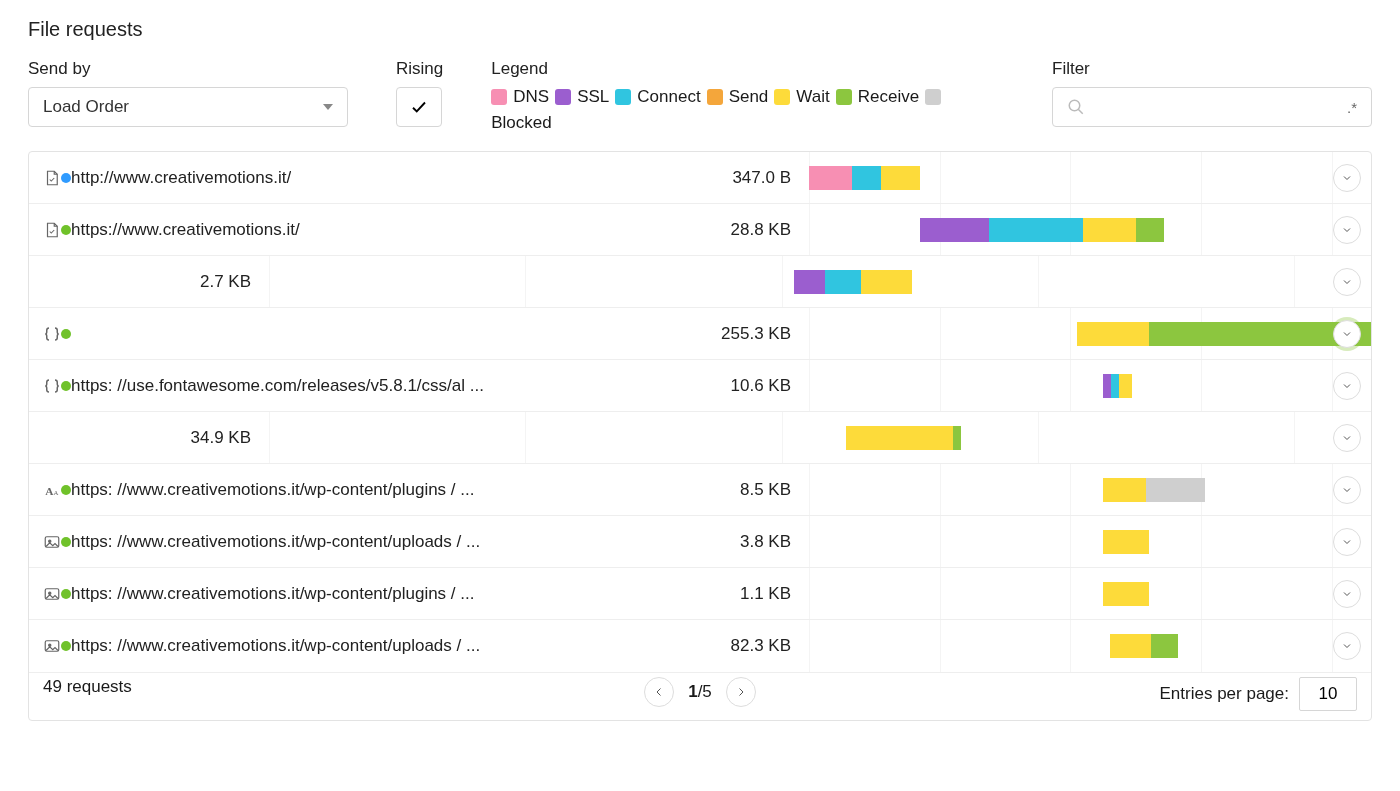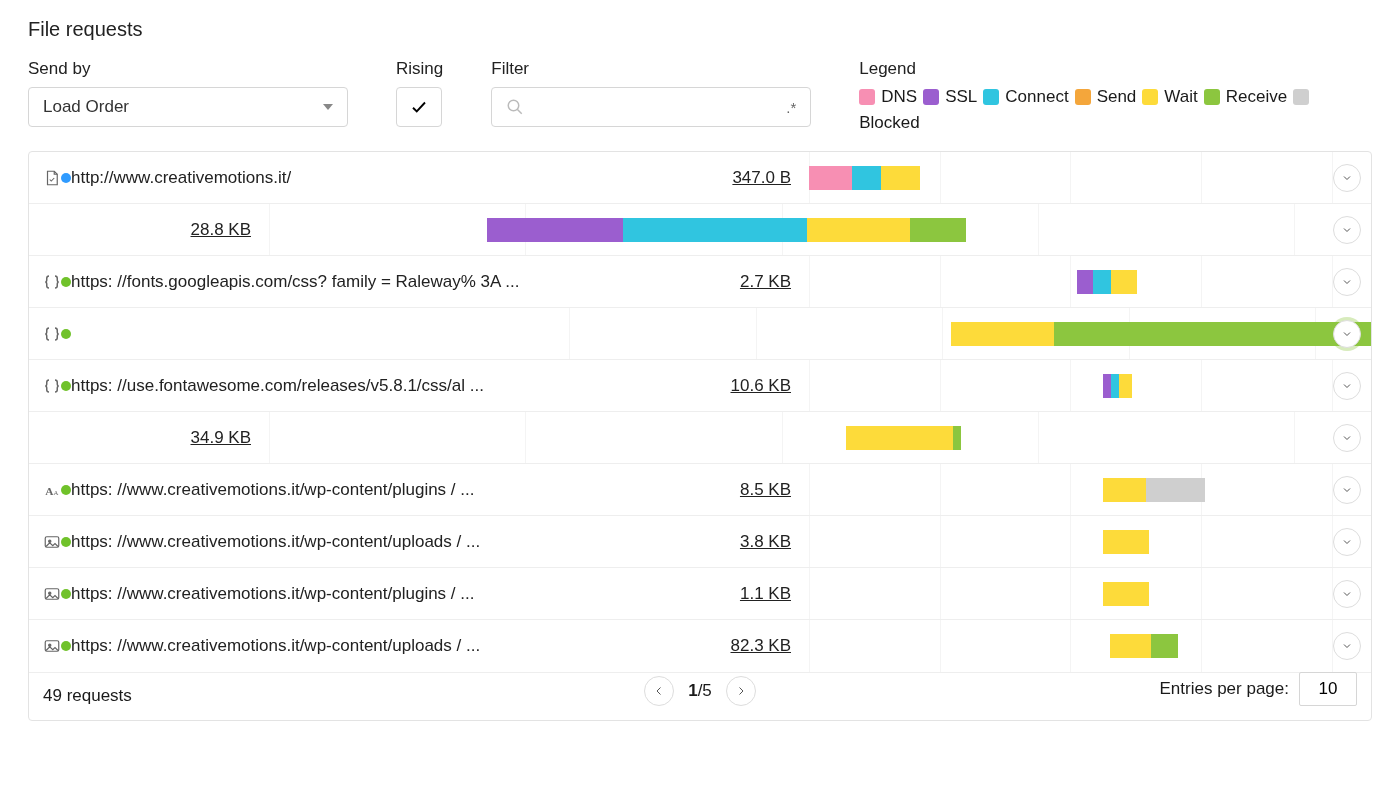--- a/index.html
+++ b/index.html
@@ -59,36 +59,36 @@
     display: flex; align-items: center; height: 52px; border-bottom: 1px solid #eee;
   }
   .row:last-child { border-bottom: none; }
   .cell-file {
     width: var(--col-file); display: flex; align-items: center; gap: 0;
     padding-left: 14px; font-size: 17px; color: #222; white-space: nowrap; overflow: hidden;
   }
   .type-icon { width: 18px; height: 18px; color: #666; flex-shrink:0; }
   .status-dot { width: 10px; height: 10px; border-radius: 50%; flex-shrink:0; }
   .url-text { overflow: hidden; text-overflow: ellipsis; }
-  .cell-size { width: var(--col-size); text-align: right; padding-right: 18px; font-size: 17px; color: #222; text-decoration: underline; }
+  .cell-size { width: var(--col-size); text-align: right; padding-right: 18px; font-size: 17px; color: #222; }
   .cell-wf { flex: 1; position: relative; height: 100%; display:flex; align-items:center; }
   .wf-grid { position: absolute; inset: 0; }
   .wf-grid .gline { position: absolute; top:0; bottom:0; width:1px; background:#f4f4f4; }
   .wf-bar { position: absolute; top: 50%; transform: translateY(-50%); height: 24px; display:flex; }
   .seg { height: 100%; }
   .expand-btn {
     position: absolute; right: 10px; top: 50%; transform: translateY(-50%);
     width: 28px; height: 28px; border-radius: 50%; border: 1px solid #ddd; background: #fff;
     display: flex; align-items: center; justify-content: center; cursor: pointer;
   }
   .expand-btn.highlight { box-shadow: 0 0 0 3px rgba(140,198,63,0.35); }
   .chevron-svg { width: 12px; height: 12px; stroke: #555; stroke-width: 2; fill: none; }
 
   .footer {
-    display: flex; align-items: flex-end; height: 48px; padding: 14px 14px; font-size: 17px;
+    display: flex; align-items: flex-start; height: 48px; padding: 4px 14px; font-size: 17px;
     border-top: 1px solid #eee;
   }
   .footer-left { flex: 1; }
   .footer-center { flex: 1; display: flex; align-items: center; justify-content: center; gap: 14px; }
   .footer-right { flex: 1; display: flex; align-items: center; justify-content: flex-end; gap: 10px; }
   .nav-btn {
     width: 30px; height: 30px; border-radius: 50%; border: 1px solid #ddd; background:#fff;
     display:flex; align-items:center; justify-content:center; cursor:pointer;
   }
   .page-label b { font-weight: 700; }
@@ -117,31 +117,20 @@
       <span>Load Order</span>
       <span class="caret-down"></span>
     </div>
   </div>
   <div class="ctrl-group">
     <div class="ctrl-label">Rising</div>
     <div class="rising-box">
       <svg class="check-svg" viewBox="0 0 24 24">
           <polyline points="4 13 9 18 20 6"></polyline>
         </svg>
-    </div>
-  </div>
-  <div class="ctrl-group">
-    <div class="ctrl-label">Filter</div>
-    <div class="filter-box">
-      <svg class="search-svg" viewBox="0 0 24 24">
-          <circle cx="10" cy="10" r="7"></circle>
-          <line x1="21" y1="21" x2="15" y2="15"></line>
-        </svg>
-      <input class="filter-input" placeholder="" style="">
-      <span class="filter-regex">.*</span>
     </div>
   </div>
   <div class="ctrl-group legend">
     <div class="ctrl-label">Legend</div>
     <div class="legend-row" id="legend-row">
         <span class="swatch" style="background: rgb(247, 143, 179);"></span>
         <span>DNS</span>
         <span class="swatch" style="background: rgb(155, 94, 207);"></span>
         <span>SSL</span>
         <span class="swatch" style="background: rgb(48, 197, 224);"></span>
@@ -149,20 +138,31 @@
         <span class="swatch" style="background: rgb(244, 166, 59);"></span>
         <span>Send</span>
         <span class="swatch" style="background: rgb(253, 219, 58);"></span>
         <span>Wait</span>
         <span class="swatch" style="background: rgb(140, 198, 63);"></span>
         <span>Receive</span>
         <span class="swatch" style="background: rgb(207, 207, 207);"></span>
         <span>Blocked</span>
       </div>
   </div>
+  <div class="ctrl-group">
+    <div class="ctrl-label">Filter</div>
+    <div class="filter-box">
+      <svg class="search-svg" viewBox="0 0 24 24">
+          <circle cx="10" cy="10" r="7"></circle>
+          <line x1="21" y1="21" x2="15" y2="15"></line>
+        </svg>
+      <input class="filter-input" placeholder="" style="">
+      <span class="filter-regex">.*</span>
+    </div>
+  </div>
 </div>
 
 <div class="table">
   <div id="rows">
       <div class="row">
         <div class="cell-file">
           <span class="type-icon"><svg viewBox="0 0 24 24" fill="none" stroke="currentColor" stroke-width="1.6">
               <path d="M6 3h9l4 4v14H6z"></path>
               <path d="M15 3v4h4"></path>
               <path d="M9 14l2 2 4-4" stroke-width="1.4"></path>
@@ -185,20 +185,29 @@
             <div class="seg c-wait" style="width: 35.2941%;"></div>
           </div>
           <div class="expand-btn">
             <svg class="chevron-svg" viewBox="0 0 24 24">
               <polyline points="6 9 12 15 18 9"></polyline>
             </svg>
           </div>
         </div>
       </div>
       <div class="row">
+        <div class="cell-file">
+          <span class="type-icon"><svg viewBox="0 0 24 24" fill="none" stroke="currentColor" stroke-width="1.6">
+              <path d="M6 3h9l4 4v14H6z"></path>
+              <path d="M15 3v4h4"></path>
+              <path d="M9 14l2 2 4-4" stroke-width="1.4"></path>
+            </svg></span>
+          <span class="status-dot" style="background: rgb(112, 194, 42);"></span>
+          <span class="url-text">https://www.creativemotions.it/</span>
+        </div>
         <div class="cell-size">28.8 KB</div>
         <div class="cell-wf">
           <div class="wf-grid">
             <div class="gline" style="left: 0%;"></div>
             <div class="gline" style="left: 23.2558%;"></div>
             <div class="gline" style="left: 46.5116%;"></div>
             <div class="gline" style="left: 69.7674%;"></div>
             <div class="gline" style="left: 93.0233%;"></div>
           </div>
           <div class="wf-bar" style="left: 19.7674%; width: 43.4884%;">
@@ -208,28 +217,20 @@
             <div class="seg c-receive" style="width: 11.7647%;"></div>
           </div>
           <div class="expand-btn">
             <svg class="chevron-svg" viewBox="0 0 24 24">
               <polyline points="6 9 12 15 18 9"></polyline>
             </svg>
           </div>
         </div>
       </div>
       <div class="row">
-        <div class="cell-file">
-          <span class="type-icon"><svg viewBox="0 0 24 24" fill="none" stroke="currentColor" stroke-width="2">
-              <path d="M8 4c-2 0-3 1-3 3v2c0 2-1 3-2 3 1 0 2 1 2 3v2c0 2 1 3 3 3"></path>
-              <path d="M16 4c2 0 3 1 3 3v2c0 2 1 3 2 3-1 0-2 1-2 3v2c0 2-1 3-3 3"></path>
-            </svg></span>
-          <span class="status-dot" style="background: rgb(112, 194, 42);"></span>
-          <span class="url-text">https: //fonts.googleapis.com/css? family = Raleway% 3A ...</span>
-        </div>
         <div class="cell-size">2.7 KB</div>
         <div class="cell-wf">
           <div class="wf-grid">
             <div class="gline" style="left: 0%;"></div>
             <div class="gline" style="left: 23.2558%;"></div>
             <div class="gline" style="left: 46.5116%;"></div>
             <div class="gline" style="left: 69.7674%;"></div>
             <div class="gline" style="left: 93.0233%;"></div>
           </div>
           <div class="wf-bar" style="left: 47.6744%; width: 10.6977%;">
@@ -245,20 +246,21 @@
         </div>
       </div>
       <div class="row">
         <div class="cell-file">
           <span class="type-icon"><svg viewBox="0 0 24 24" fill="none" stroke="currentColor" stroke-width="2">
               <path d="M8 4c-2 0-3 1-3 3v2c0 2-1 3-2 3 1 0 2 1 2 3v2c0 2 1 3 3 3"></path>
               <path d="M16 4c2 0 3 1 3 3v2c0 2 1 3 2 3-1 0-2 1-2 3v2c0 2-1 3-3 3"></path>
             </svg></span>
           <span class="status-dot" style="background: rgb(112, 194, 42);"></span>
         </div>
+        <div class="cell-size">255.3 KB</div>
         <div class="cell-wf">
           <div class="wf-grid">
             <div class="gline" style="left: 0%;"></div>
             <div class="gline" style="left: 23.2558%;"></div>
             <div class="gline" style="left: 46.5116%;"></div>
             <div class="gline" style="left: 69.7674%;"></div>
             <div class="gline" style="left: 93.0233%;"></div>
           </div>
           <div class="wf-bar" style="left: 47.6744%; width: 52.3256%;">
             <div class="seg c-wait" style="width: 24.4444%;"></div>

